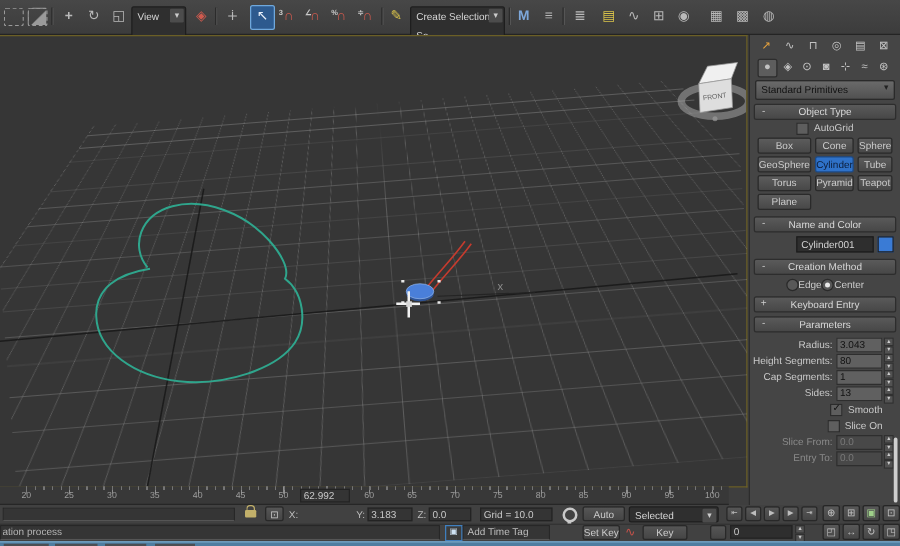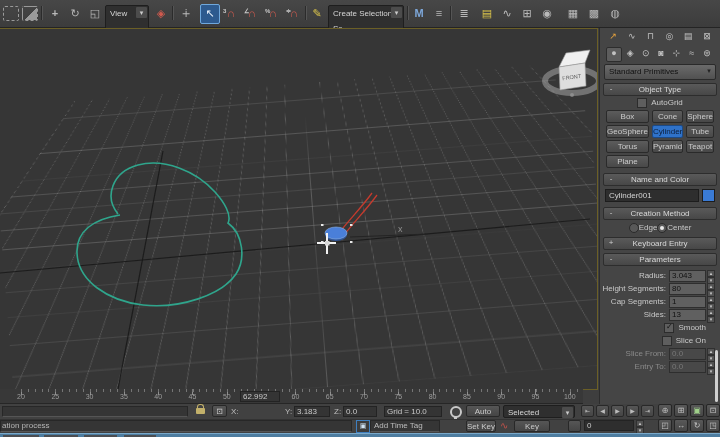--- a/index.html
+++ b/index.html
@@ -35,21 +35,21 @@
   .rhead .rtog{position:absolute;left:3px;top:1px;width:8px;height:8px;font-size:8px;line-height:8px;color:#cfcfcf;text-align:center;}
   .agrow{display:flex;align-items:center;justify-content:center;height:11px;gap:4px;}
   .cb{width:8px;height:8px;background:#5e5e5e;border:1px solid #2c2c2c;font-size:8px;line-height:8px;color:#101010;text-align:center;}
   .cb .ck{display:block;margin-top:-1px;}
   .cblabel{font-size:8px;color:#c9c9c9;}
   .otgrid{display:grid;grid-template-columns:1fr 1fr 1fr;gap:2px 3px;padding:2px 6px;}
   .otbtn{height:11px;background:linear-gradient(#5c5c5c,#484848);border:1px solid #2a2a2a;border-radius:2px;
          font-size:8px;color:#cccccc;text-align:center;line-height:11px;}
   .otbtn.active{background:#2f72c9;color:#0d1f3c;border-color:#1c4a86;}
   .namerow{display:flex;align-items:center;gap:3px;padding:2px 5px;}
-  .namefield{flex:1;height:11px;background:#2e2e2e;border:1px solid #1d1d1d;color:#d2d2d2;font-size:8px;line-height:11px;padding-left:3px;}
+  .namefield{flex:1;height:11px;background:#2e2e2e;border:1px solid #1d1d1d;color:#d2d2d2;font-size:8px;line-height:11px;padding-left:3px;margin-left:32px;}
   .swatch{width:11px;height:11px;background:#3a7bd5;border:1px solid #1d1d1d;}
   .radios{display:flex;align-items:center;justify-content:center;gap:0;height:13px;}
   .radio{width:8px;height:8px;border-radius:50%;background:#585858;border:1px solid #2a2a2a;position:relative;}
   .radio.sel::after{content:"";position:absolute;left:2px;top:2px;width:4px;height:4px;border-radius:50%;background:#e8e8e8;}
   .rlabel{font-size:8px;color:#c9c9c9;}
   .prow{display:flex;align-items:center;height:13px;padding:0 5px 0 0;}
   .plabel{flex:1;text-align:right;font-size:8px;color:#c9c9c9;padding-right:3px;white-space:nowrap;}
   .pfield{width:33px;height:10px;background:#606060;border:1px solid #2e2e2e;font-size:8px;color:#111;line-height:10px;padding-left:2px;}
   .pspin{width:8px;height:12px;display:flex;flex-direction:column;margin-left:1px;}
   .pspin i{flex:1;font-style:normal;font-size:5px;line-height:5px;color:#ccc;background:#525252;border:1px solid #303030;text-align:center;}

